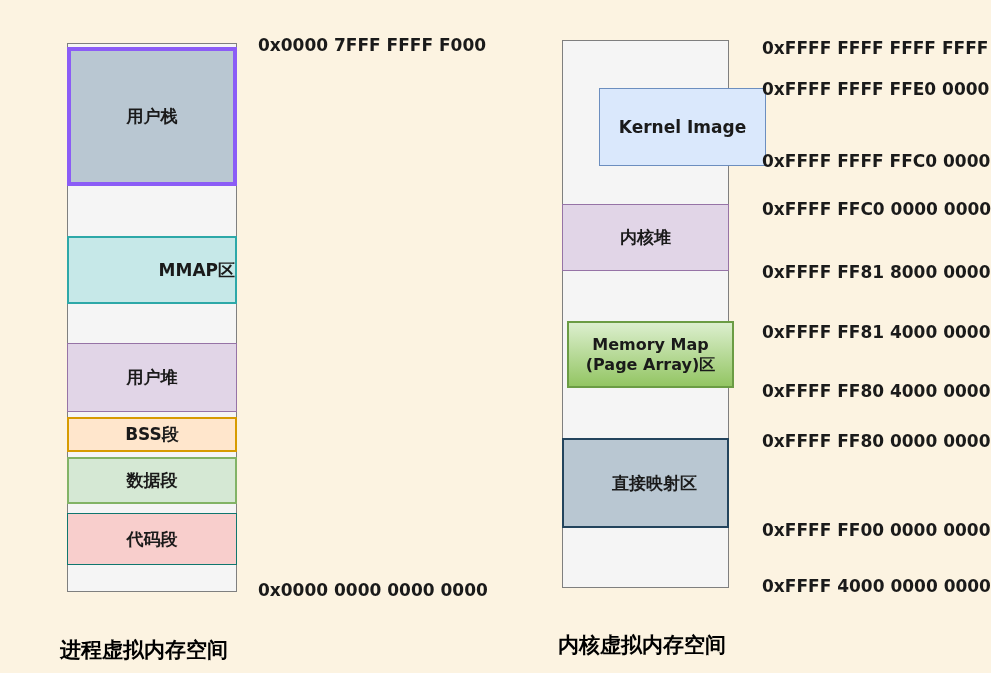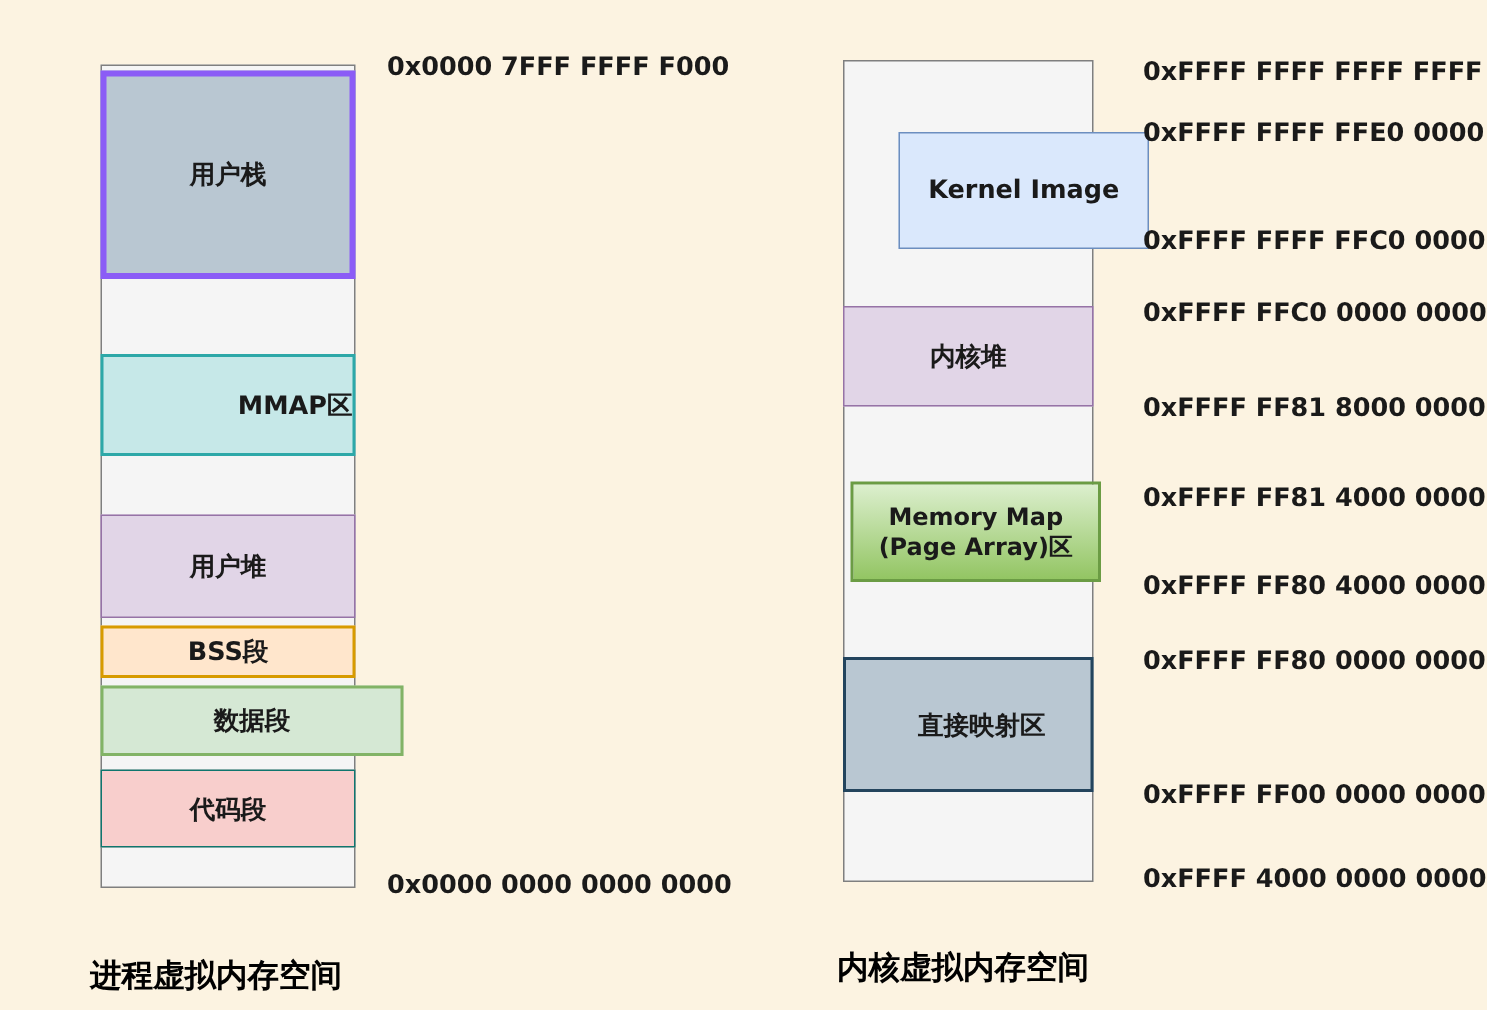--- a/index.html
+++ b/index.html
@@ -30,21 +30,21 @@
     text-align: center;
     font-weight: bold;
     font-size: 17px;
     color: #1A1A1A;
   }
   
   .seg-user-stack { left: 67px; top: 47px;  width: 170px; height: 139px; background: #B9C7D2; border: 4px solid #8b5cf6; }
   .seg-mmap       { left: 67px; top: 236px; width: 170px; height: 68px;  background: #C6E8E8; border: 2px solid #2DA8A8; justify-content: flex-end; }
   .seg-user-heap  { left: 67px; top: 343px; width: 170px; height: 69px;  background: #E1D5E7; border: 1px solid #9673A6; text-align: right; }
   .seg-bss        { left: 67px; top: 417px; width: 170px; height: 35px;  background: #FFE6CC; border: 2px solid #D79B00; }
-  .seg-data       { left: 67px; top: 457px; width: 202px; height: 47px;  background: #D5E8D4; border: 2px solid #82B366; }
+  .seg-data       { left: 67px; top: 457px; width: 170px; height: 47px;  background: #D5E8D4; border: 2px solid #82B366; }
   .seg-code       { left: 67px; top: 513px; width: 170px; height: 52px;  background: #F8CECC; border: 1px solid #0f766e; }
   
   .seg-kernel-image   { left: 562px; top: 88px;  width: 167px; height: 78px; background: #DAE8FC; border: 1px solid #6C8EBF; margin-left: 37px; }
   .seg-kernel-heap    { left: 562px; top: 204px; width: 167px; height: 67px; background: #E1D5E7; border: 1px solid #9673A6; }
   .seg-memory-map     { left: 567px; top: 321px; width: 167px; height: 67px;
                         background: linear-gradient(to bottom, #DCEFCE 0%, #93C563 100%);
                         border: 2px solid #6B9C44; font-size: 16px; line-height: 1.25;
                         flex-direction: column; }
   .seg-direct-mapping { left: 562px; top: 438px; width: 167px; height: 90px; background: #B9C7D2; border: 2px solid #23445D; padding-left: 18px; }
 

